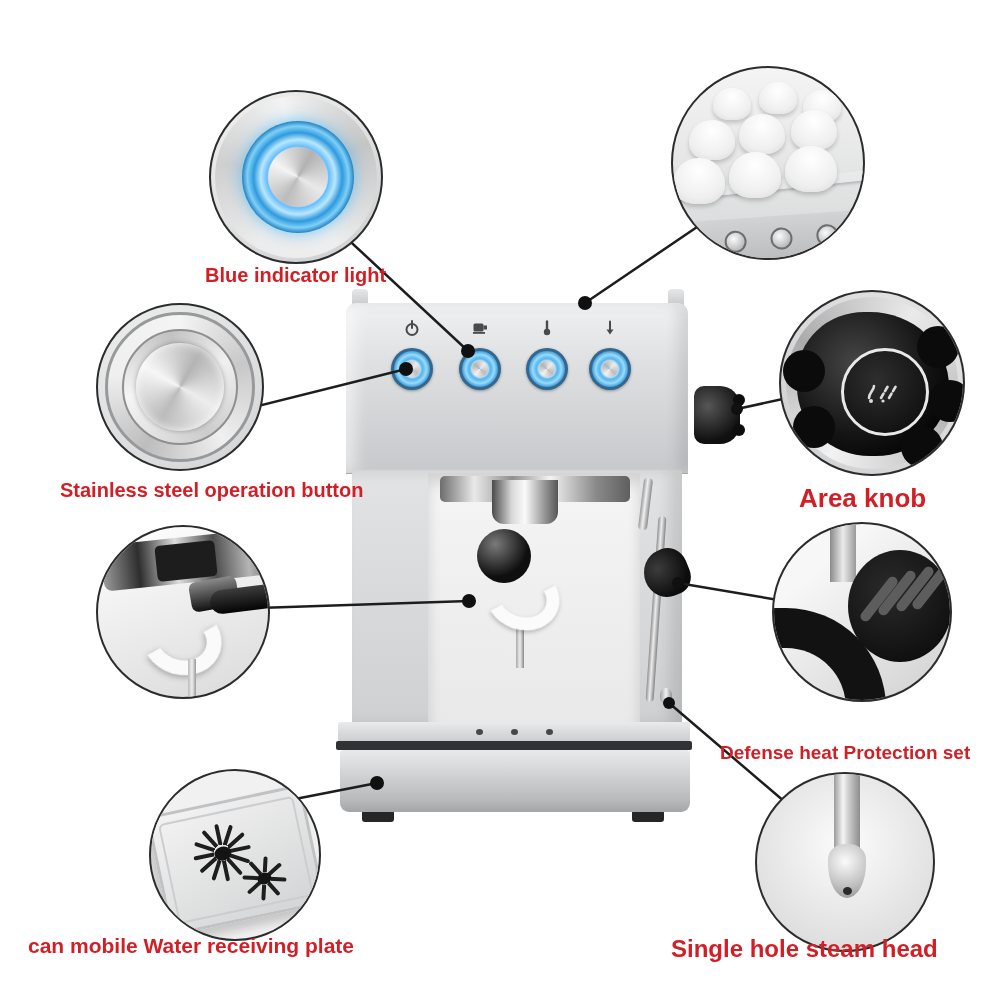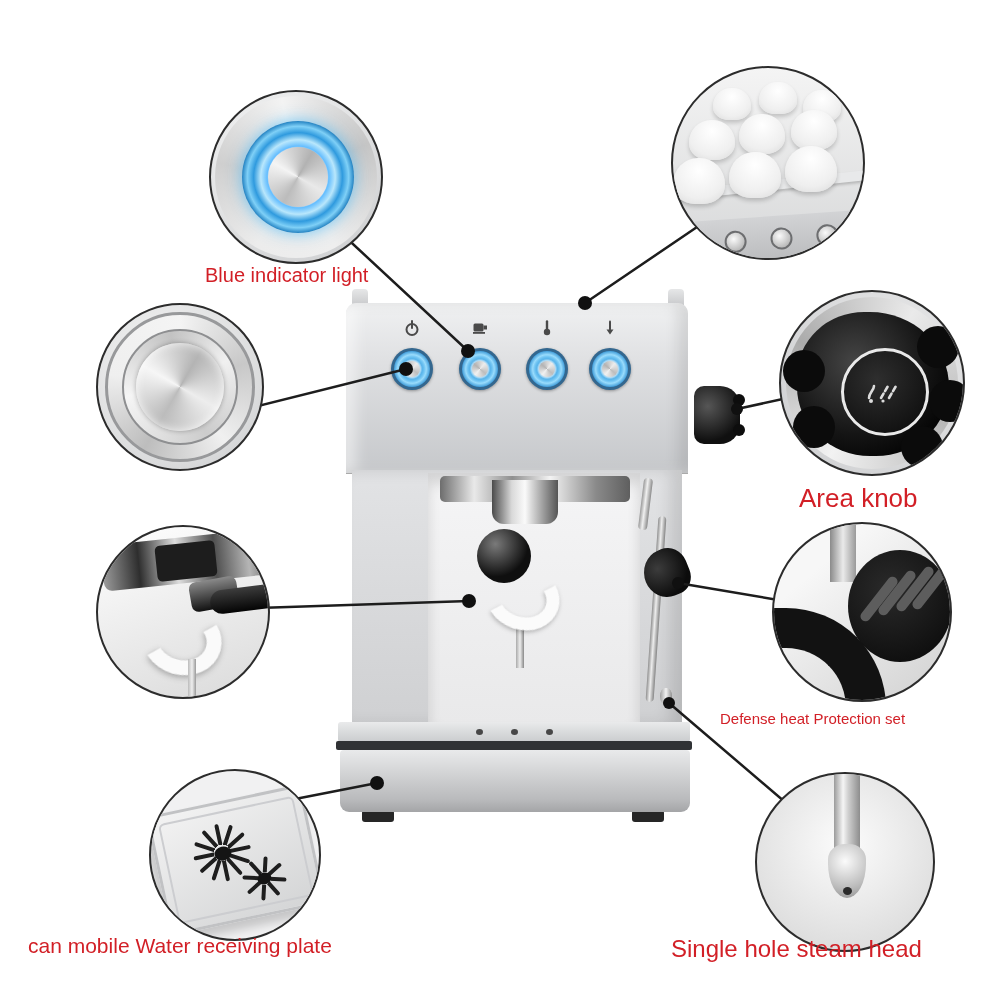--- a/index.html
+++ b/index.html
@@ -151,21 +151,21 @@
   .b8-bulb { left:71px; top:70px; width:38px; height:54px; border-radius:45% 45% 50% 50% / 28% 28% 64% 64%;
     background:radial-gradient(circle at 45% 32%, #fbfbfb, #bdbdbd 62%, #8e8e8e); }
   .b8-hole { left:86px; top:113px; width:9px; height:8px; background:#2b2b2b; border-radius:50%; }
 
   
   #leads { position:absolute; inset:0; z-index:5; }
   #leads line { stroke:var(--leader-line,#1d1d1d); stroke-width:2.5; stroke-linecap:round; }
   #leads circle { fill:#101010; }
 
   
-  .lbl { position:absolute; z-index:20; color:var(--label-red,#d21f26); font-weight:400; white-space:nowrap; letter-spacing:0; }
+  .lbl { position:absolute; z-index:20; color:var(--label-red,#d21f26); font-weight:700; white-space:nowrap; letter-spacing:0; }
 </style>
 </head>
 <body>
 
 <div id="canvas">
 
   <div class="m m-tab" style="left:352px"></div>
   <div class="m m-tab" style="left:668px"></div>
   <div class="m m-head"></div>
   <div class="m m-lower"></div>
@@ -351,18 +351,19 @@
     </div>
   </div>
 
   <div class="bubble b8">
     <div class="b8-rod"></div>
     <div class="b8-bulb"></div>
     <div class="b8-hole"></div>
   </div>
 
   <div class="lbl" style="left:205px;top:264px;font-size:20px">Blue indicator light</div>
+  <div class="lbl" style="left:60px;top:479px;font-size:20px">Stainless steel operation button</div>
   <div class="lbl" style="left:799px;top:483px;font-size:26px">Area knob</div>
-  <div class="lbl" style="left:720px;top:710px;font-size:15px">Defense heat Protection set</div>
+  <div class="lbl" style="left:720px;top:742px;font-size:19px">Defense heat Protection set</div>
   <div class="lbl" style="left:671px;top:935px;font-size:24px">Single hole steam head</div>
   <div class="lbl" style="left:28px;top:934px;font-size:21px">can mobile Water receiving plate</div>
 
 </div>
 
 </body></html>

